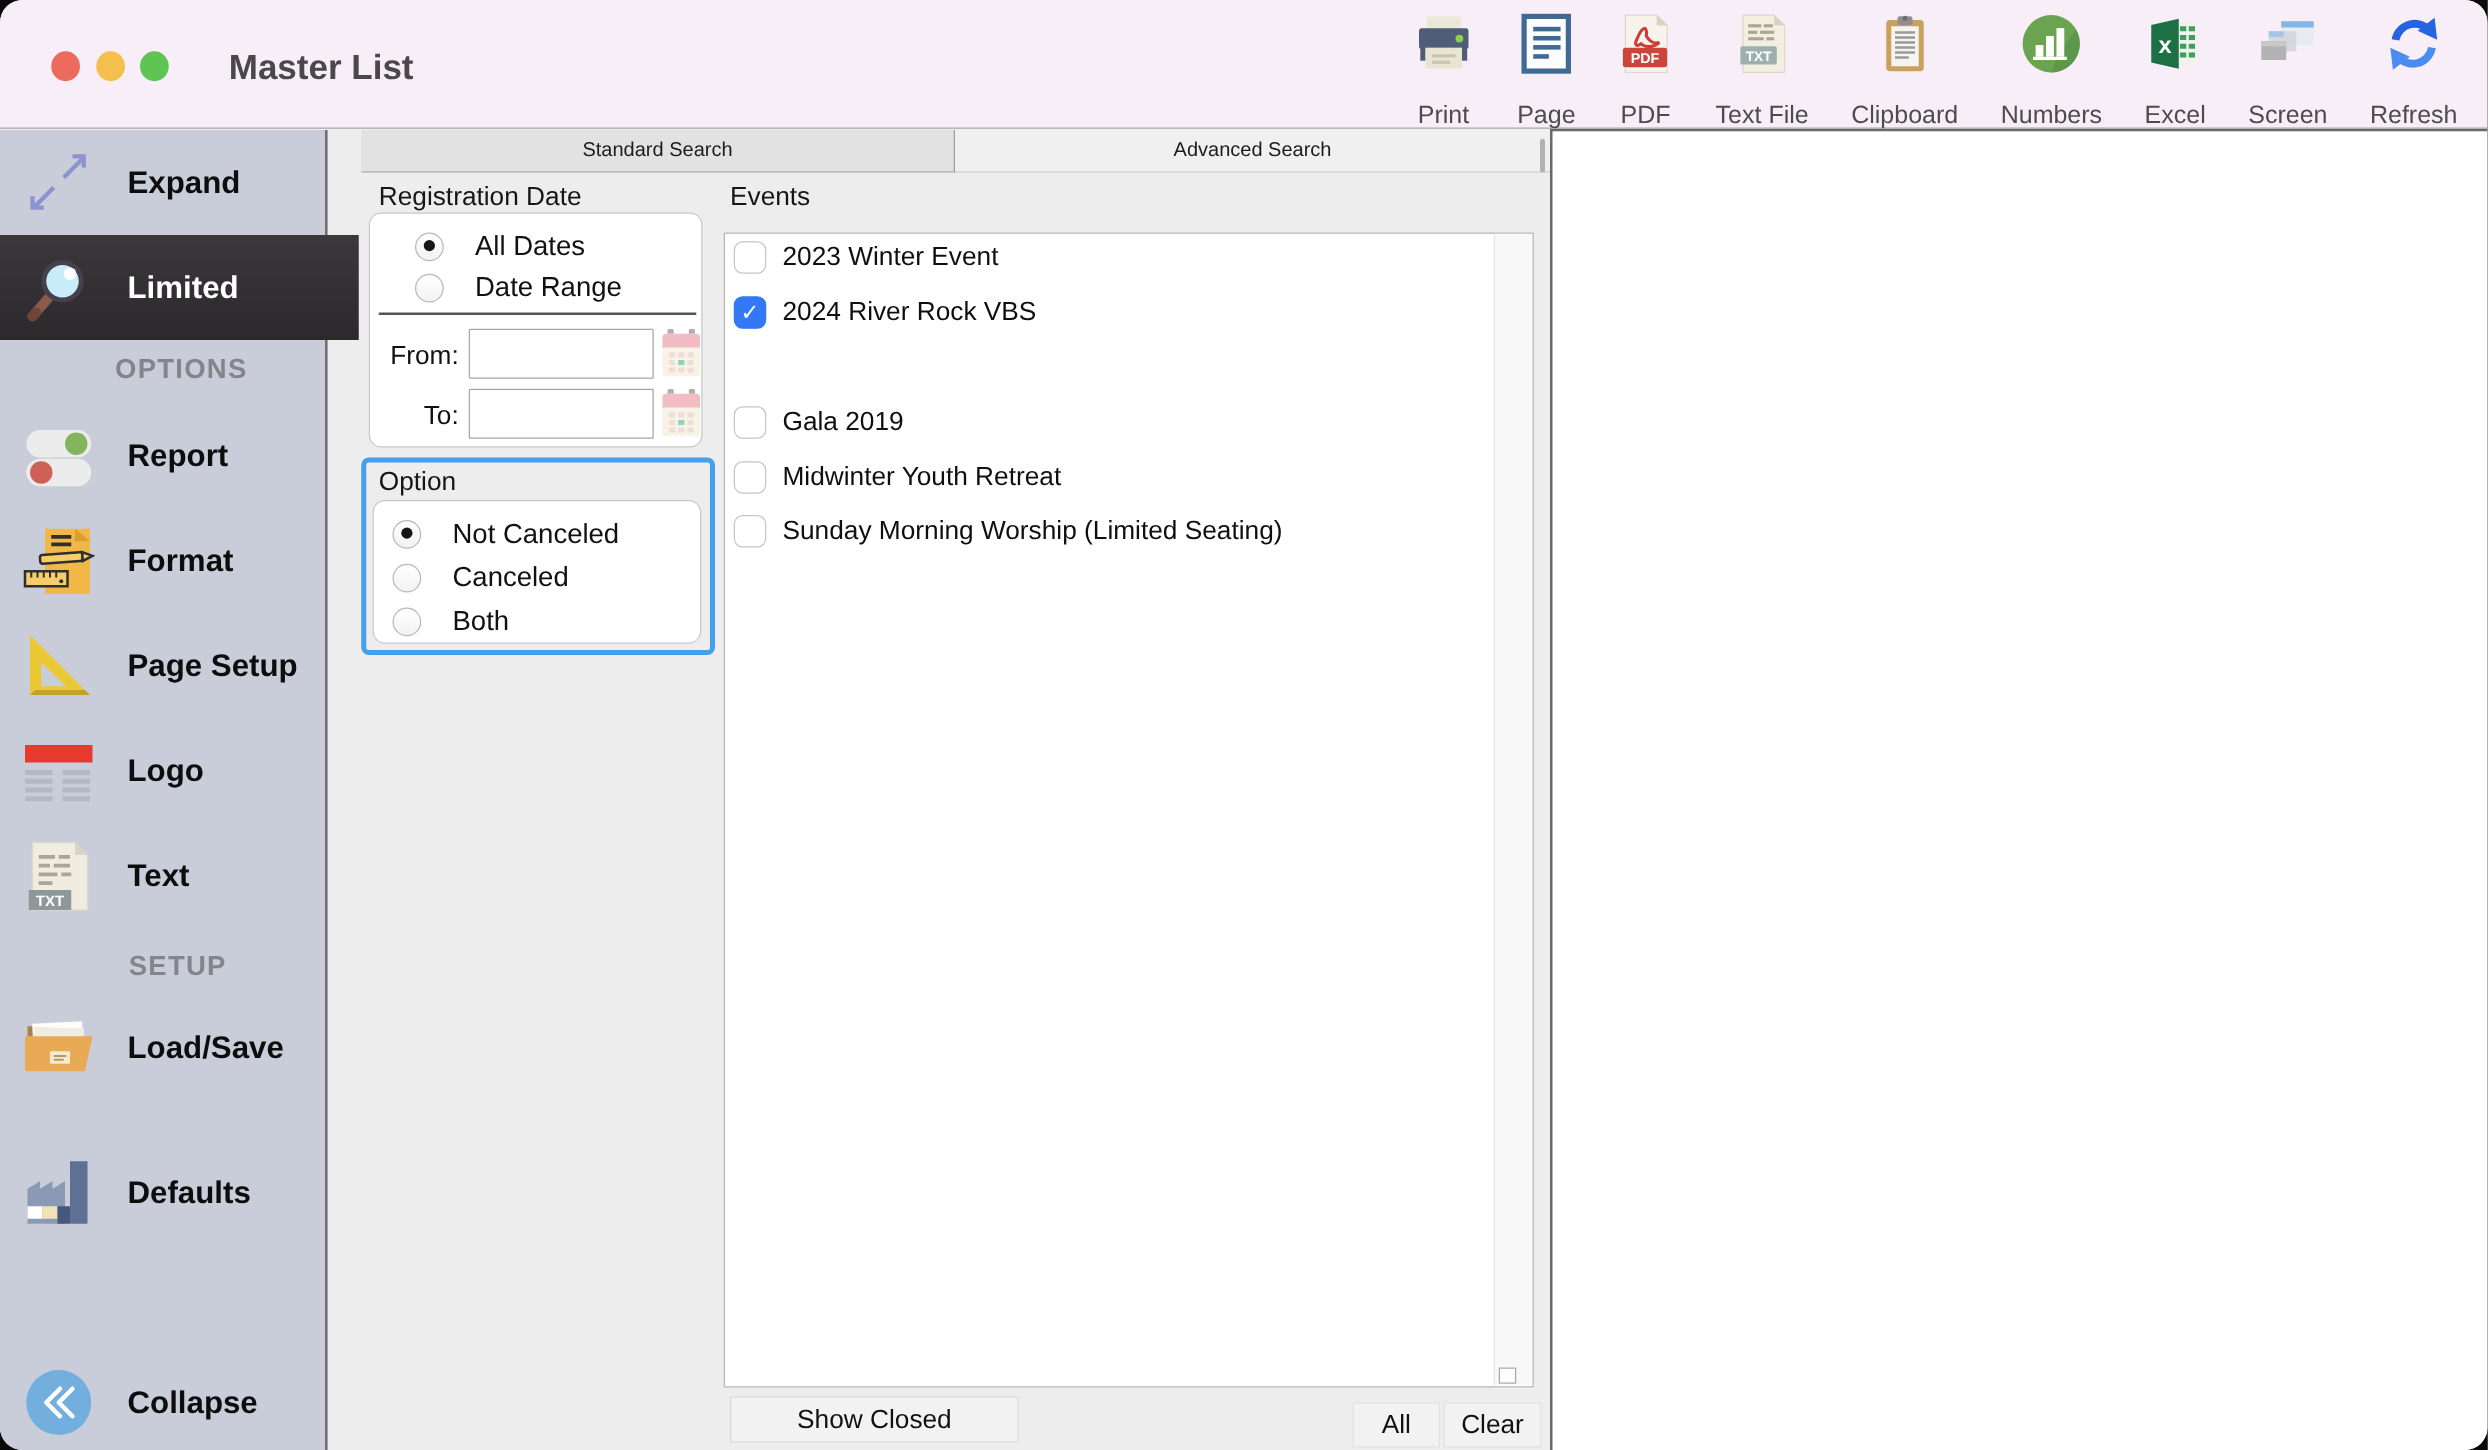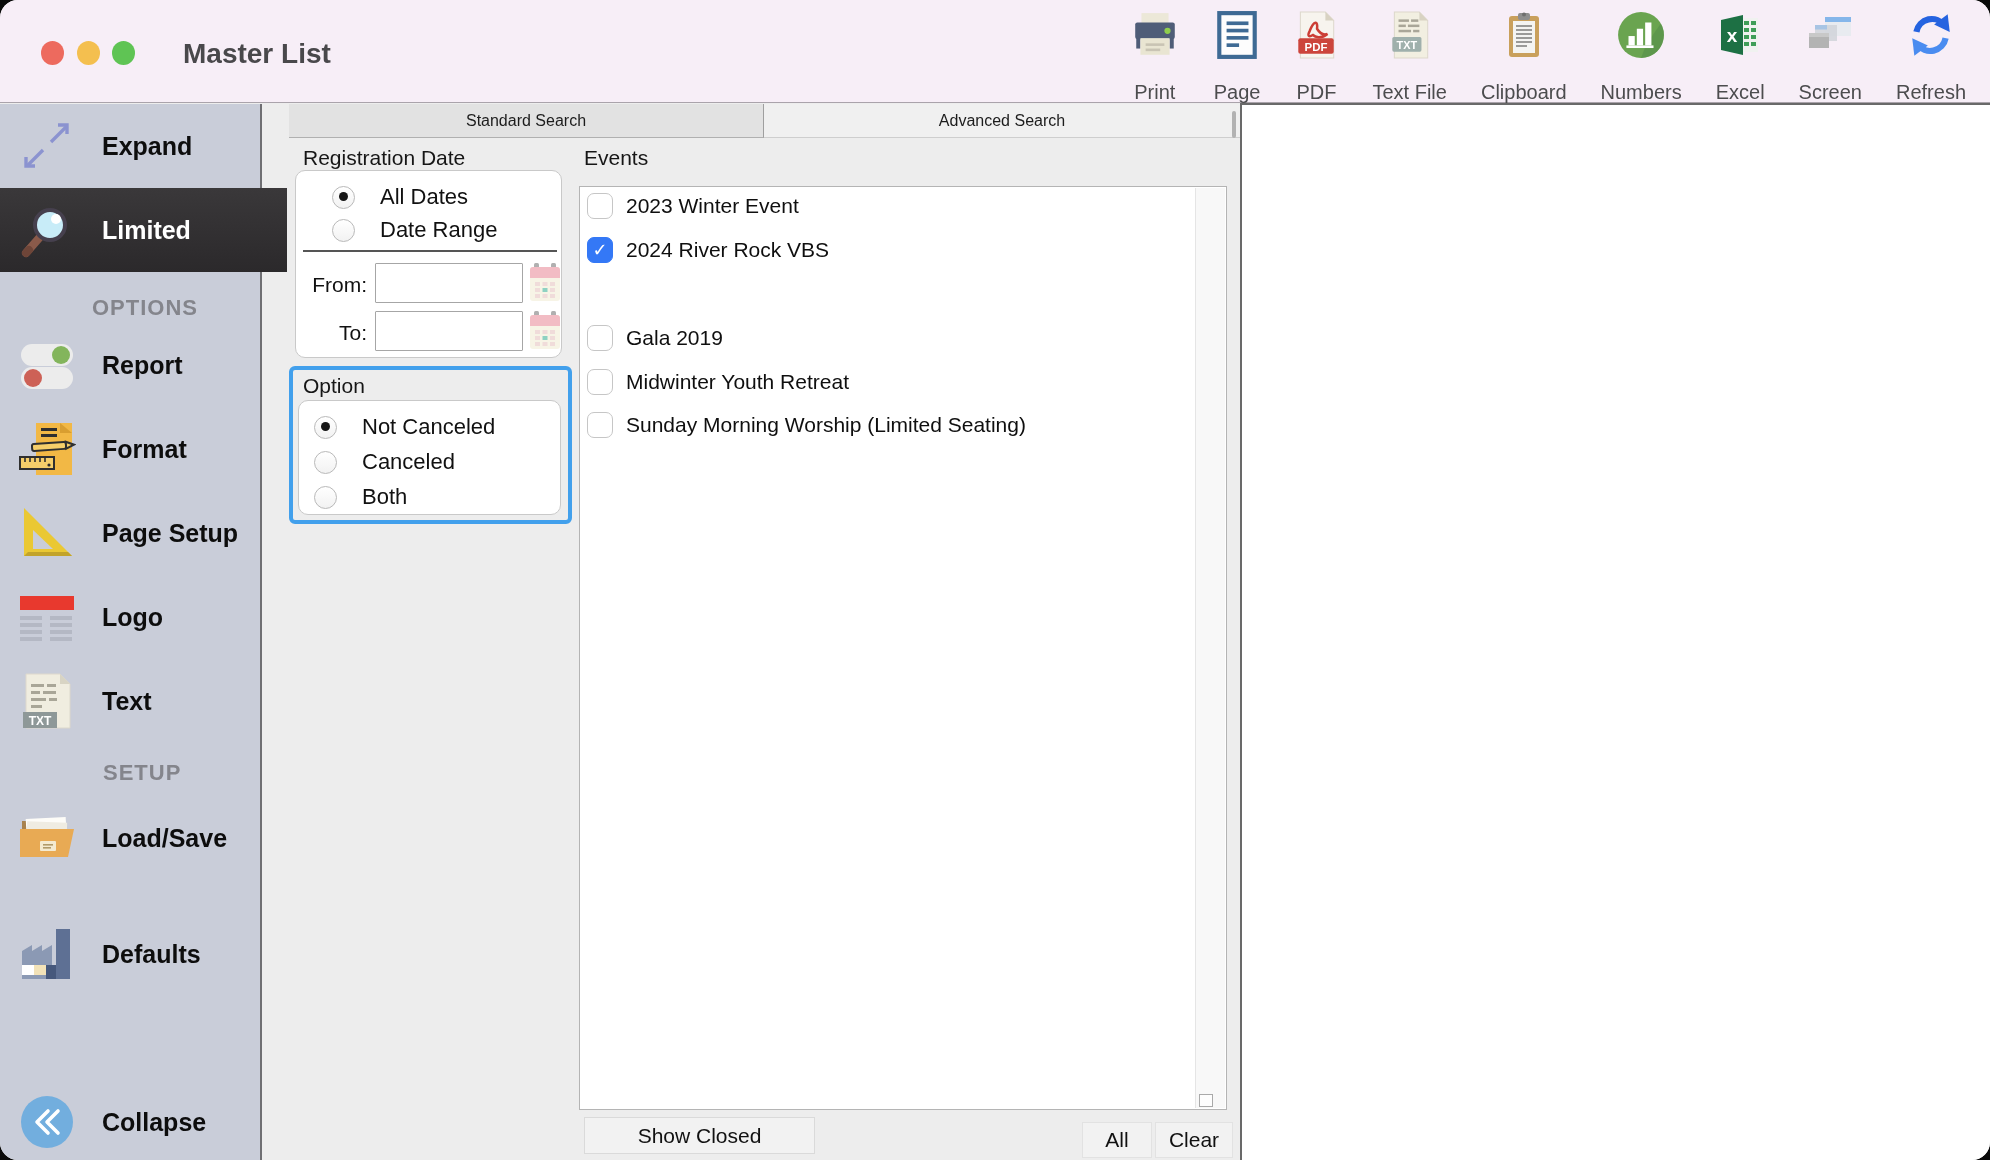--- a/index.html
+++ b/index.html
@@ -239,21 +239,21 @@
         <svg width="58" height="58" viewBox="0 0 58 58">
           <line x1="22" y1="36" x2="8" y2="52" stroke="#8a5a4a" stroke-width="8" stroke-linecap="round"></line>
           <line x1="11" y1="49" x2="8" y2="52" stroke="#6e4538" stroke-width="8" stroke-linecap="round"></line>
           <circle cx="32" cy="24" r="15" fill="#c8ecf8" stroke="#46404e" stroke-width="4"></circle>
           <circle cx="38" cy="18" r="5" fill="#ffffff"></circle>
         </svg>
       </span>
       <span class="side-label">Limited</span>
     </div>
 
-    <div class="side-header" style="left:92px;top:191px;">OPTIONS</div>
+    <div class="side-header" style="left:92px;top:178px;">OPTIONS</div>
 
     <div class="side-item" style="top:219px;">
       <span class="side-icon">
         <svg width="58" height="58" viewBox="0 0 58 58">
           <rect x="3" y="8" width="52" height="22" rx="11" fill="#ececec"></rect>
           <circle cx="43" cy="19" r="9" fill="#83b55c"></circle>
           <rect x="3" y="31" width="52" height="22" rx="11" fill="#ececec"></rect>
           <circle cx="15" cy="42" r="9" fill="#cd6156"></circle>
         </svg>
       </span>

